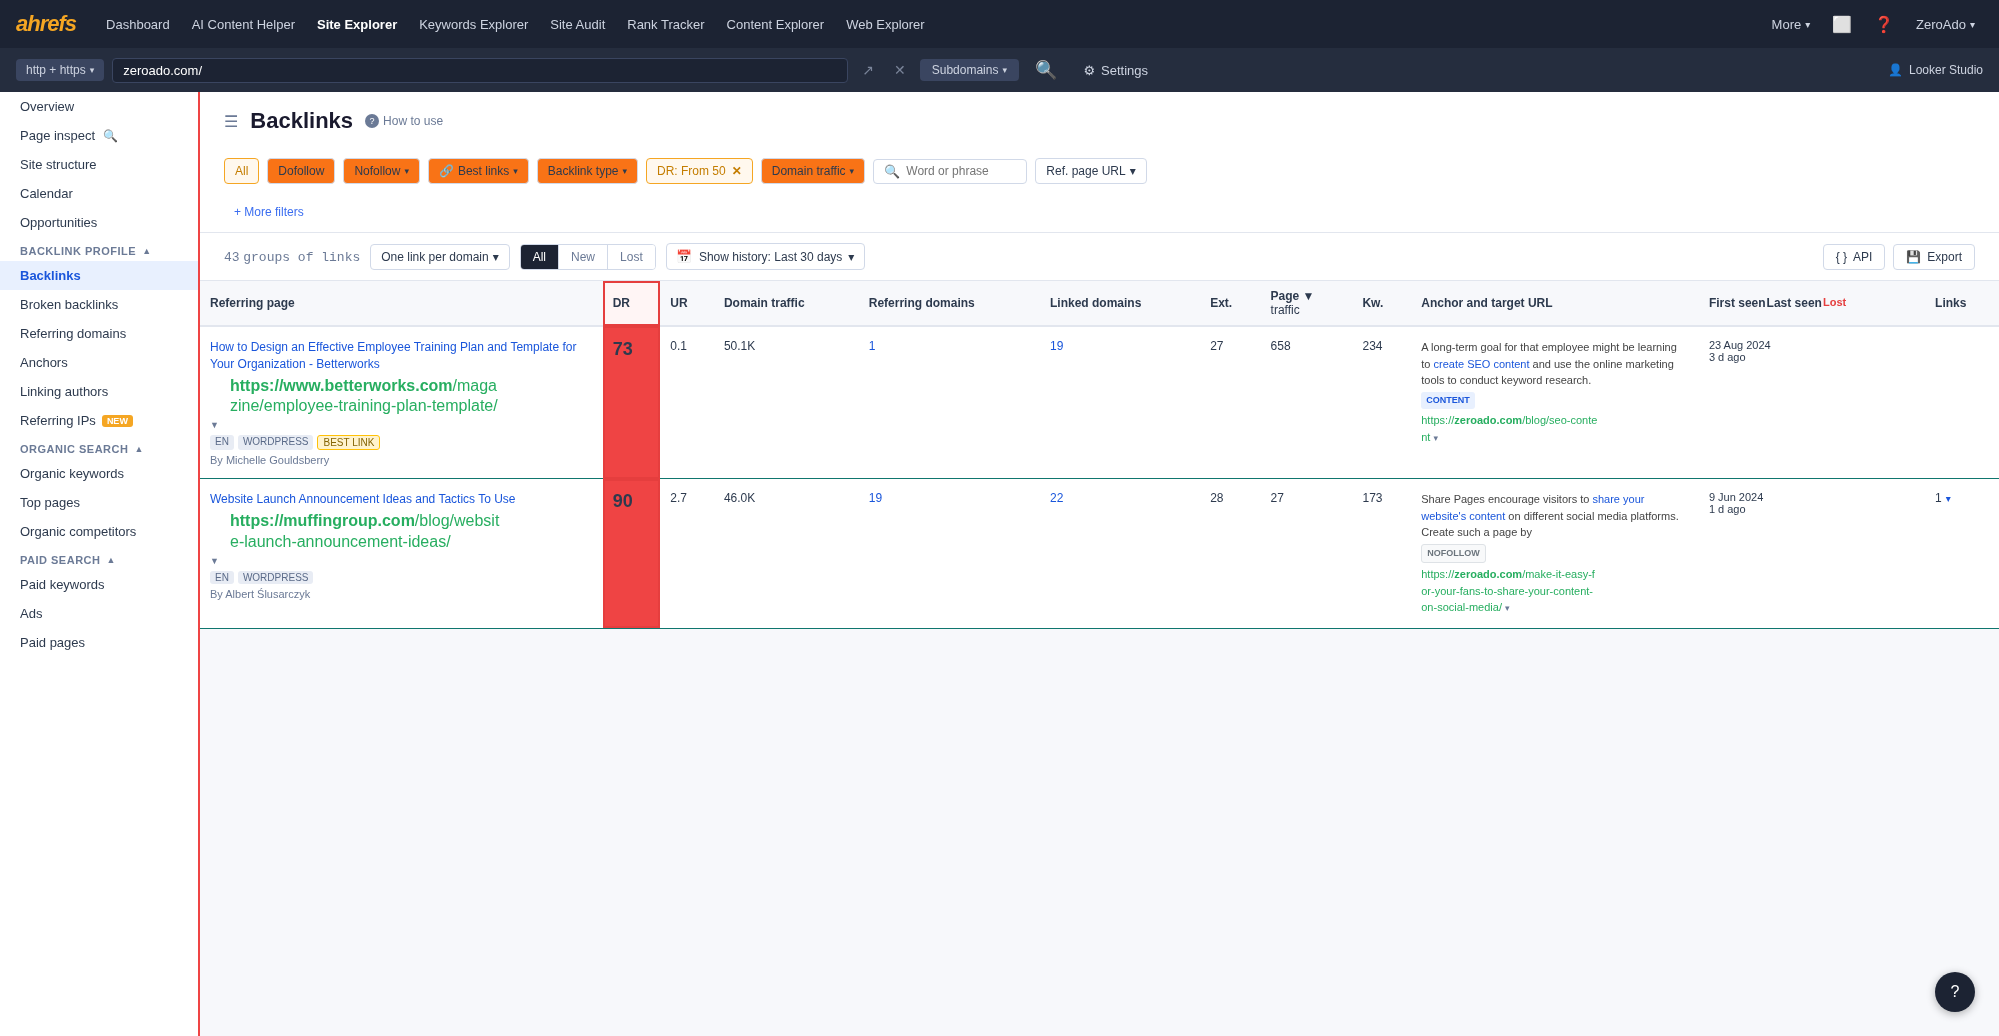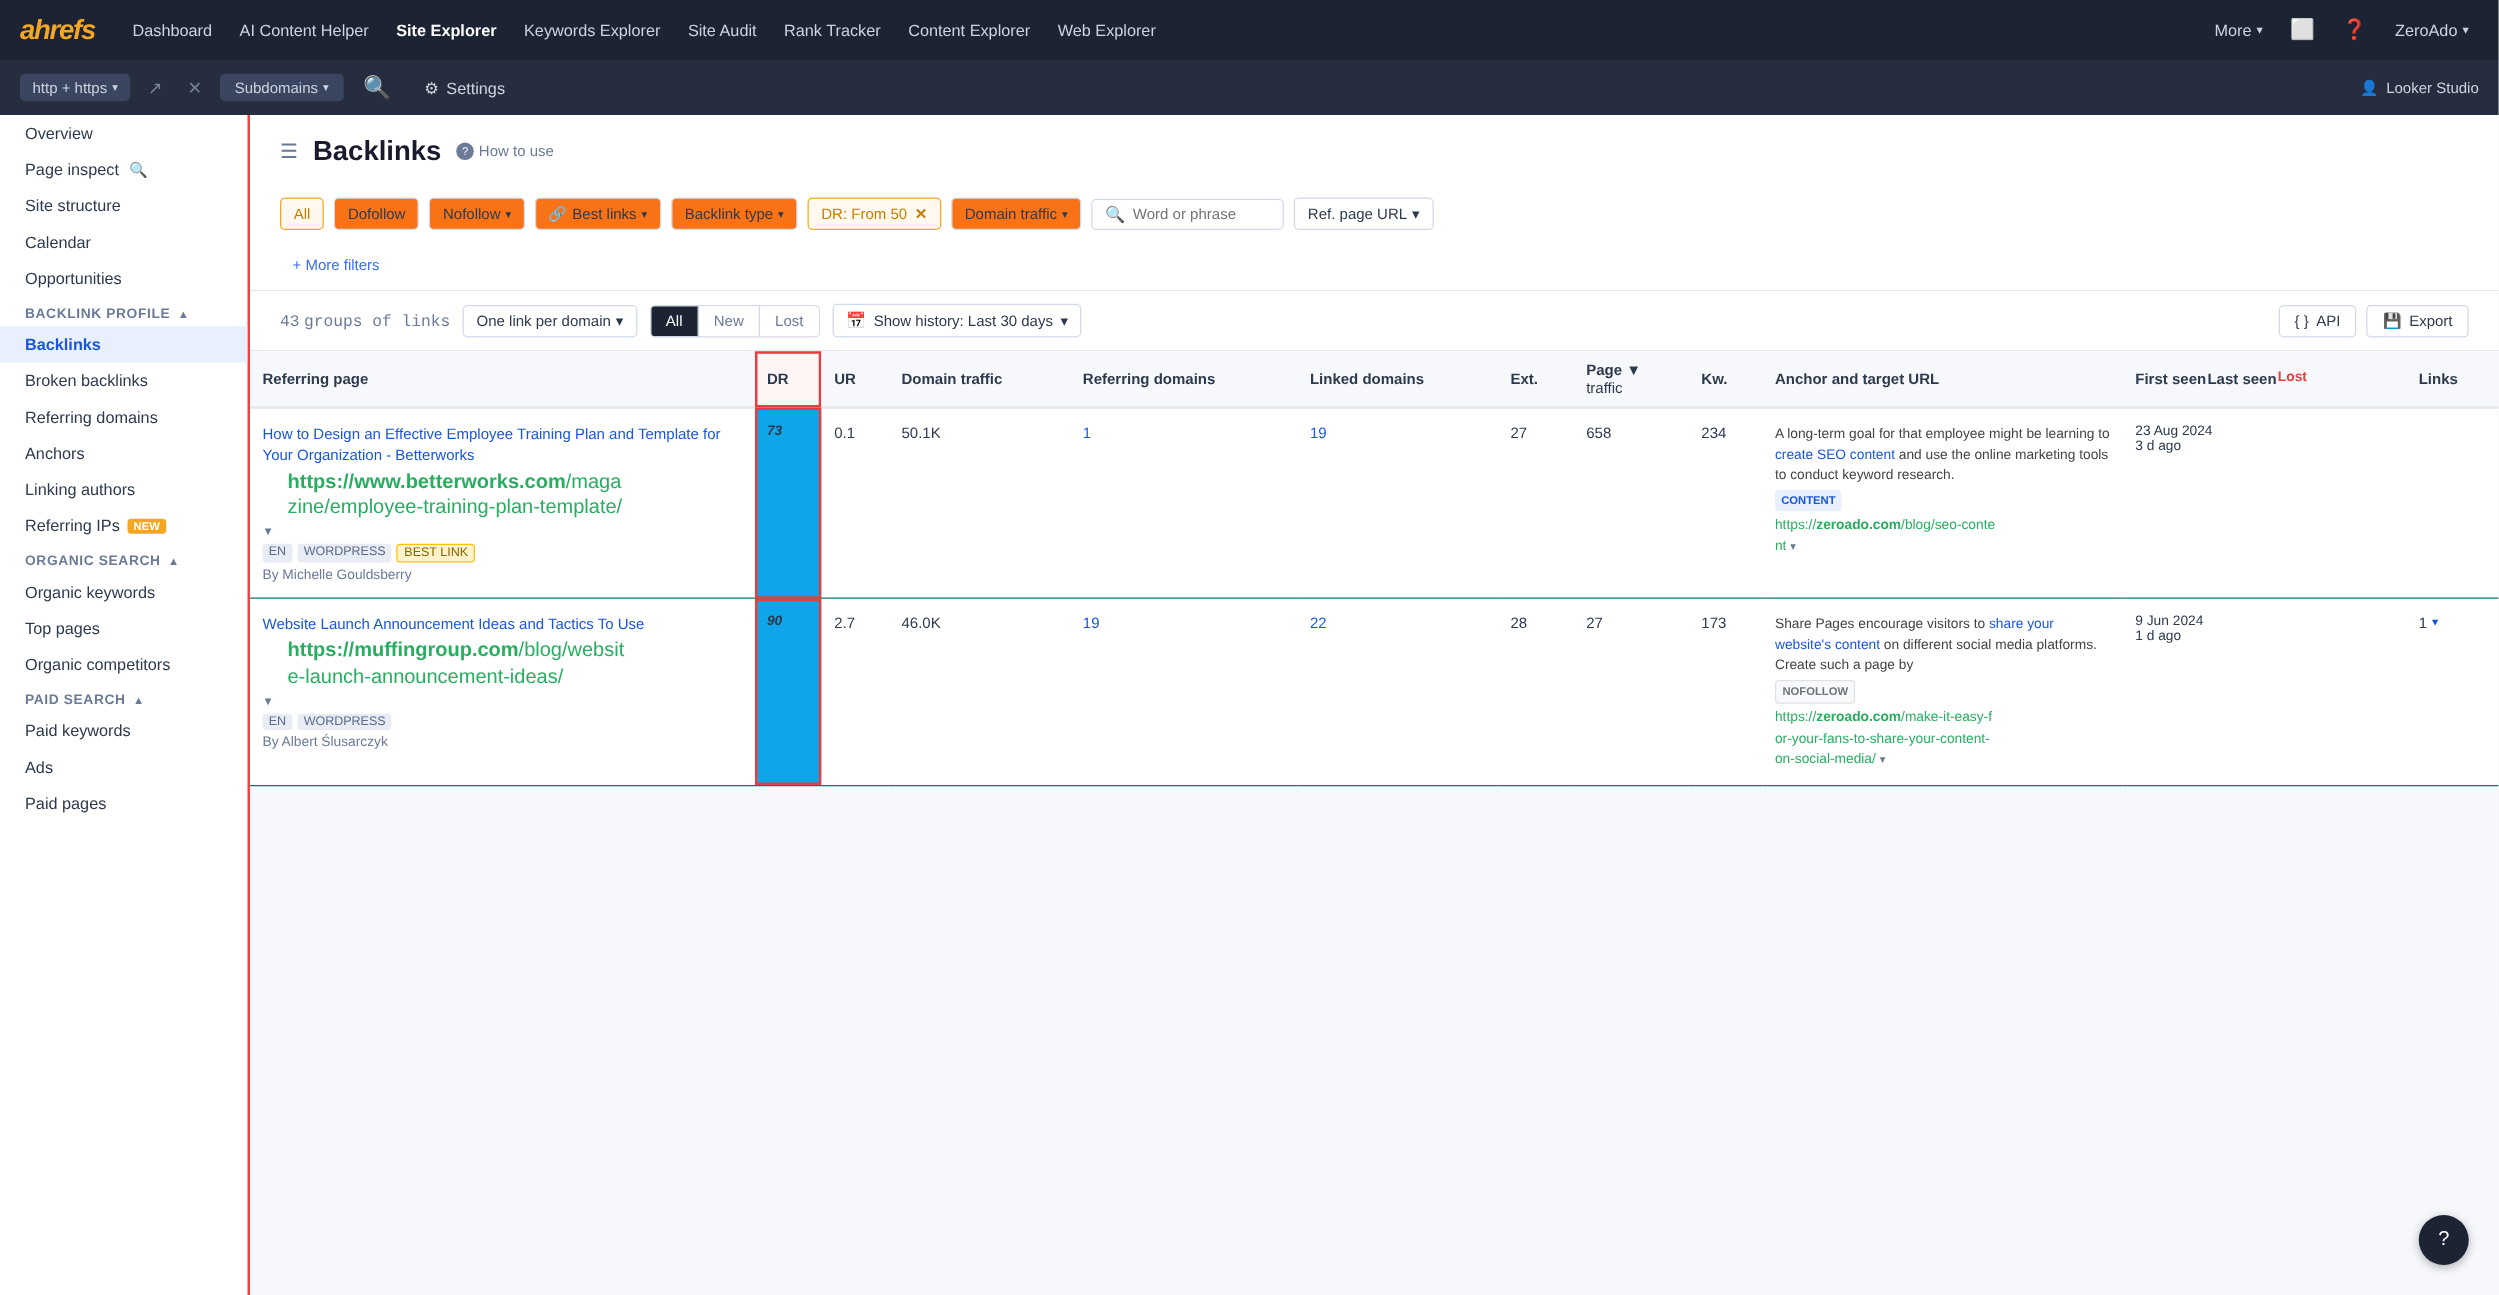--- a/index.html
+++ b/index.html
@@ -351,24 +351,23 @@
     tbody tr { border-bottom: 1px solid #0f766e; }
     tbody td {
       padding: 12px 10px;
       vertical-align: top;
       font-size: 12px;
       color: #2d3a4e;
     }
     tbody td.dr-col {
       outline: 2px solid #e53e3e;
       outline-offset: -2px;
-      background: #0ea5e9;
+      background: #ef4444;
       font-weight: 700;
-      font-size: 11px;
-      font-style: italic;
+      font-size: 18px;
     }
     .referring-page-cell { max-width: 280px; }
     .referring-page-title {
       color: #1a56db;
       font-size: 12px;
       font-weight: 500;
       line-height: 1.4;
       cursor: pointer;
       margin-bottom: 3px;
     }
@@ -463,20 +462,21 @@
   <a>Web Explorer</a>
   <div class="spacer"></div>
   <div class="more-btn">More</div>
   <div class="icon-btn">⬜</div>
   <div class="icon-btn">❓</div>
   <div class="user-btn">ZeroAdo</div>
 </nav>
 
 <div class="url-bar">
   <button class="protocol-btn">http + https</button>
+  <input class="url-input" value="zeroado.com/" style="">
   <span class="url-icon">↗</span>
   <span class="url-icon">✕</span>
   <button class="subdomain-btn">Subdomains</button>
   <span class="search-btn">🔍</span>
   <span class="settings-btn">
     <span>⚙</span>
     <span>Settings</span>
   </span>
   <div style="flex:1"></div>
   <span class="looker-btn">

